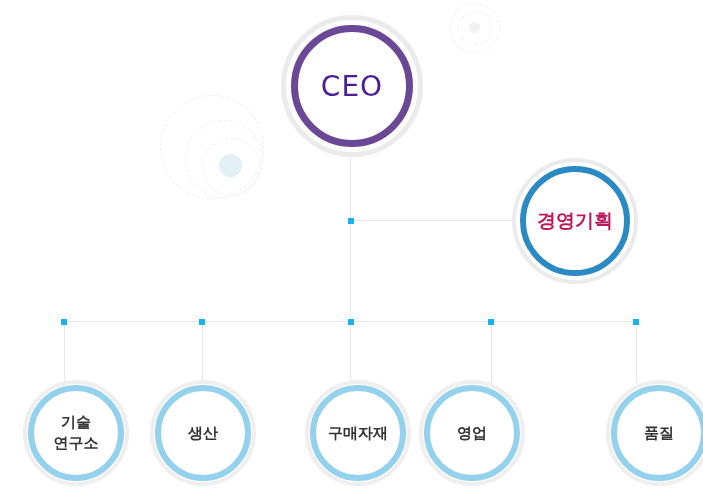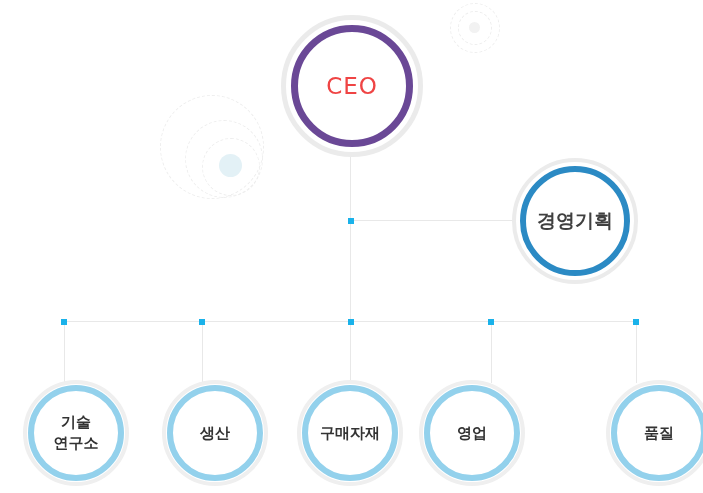--- a/index.html
+++ b/index.html
@@ -7,24 +7,24 @@
          font-family:"DejaVu Sans","Liberation Sans",sans-serif; }
   .deco { position:absolute; border-radius:50%; }
   .line { position:absolute; background:#e8e8e8; }
   .dot { position:absolute; width:6px; height:6px; background:#1ab2ea; }
   .node { position:absolute; border-radius:50%; background:#ffffff;
           box-sizing:border-box; display:flex; align-items:center; justify-content:center; }
   .node .ring { position:absolute; border-radius:50%; box-sizing:border-box; background:#fff;
           display:flex; align-items:center; justify-content:center; text-align:center; }
   .ceo { left:281px; top:15px; width:142px; height:142px; border:5px solid #ebebeb; }
   .ceo .ring { left:5px; top:5px; width:122px; height:122px; border:7px solid #6a4896; }
-  .ceo .label { font-size:23px; color:#ef4444; letter-spacing:1px; }
+  .ceo .label { font-size:28px; color:#4c1d95; letter-spacing:1px; }
   .plan { left:512px; top:158px; width:126px; height:126px; border:4px solid #ebebeb; }
   .plan .ring { left:4px; top:4px; width:110px; height:110px; border:6px solid #2b8ac4; }
-  .plan .label { font-size:19px; font-weight:bold; color:#404040; }
+  .plan .label { font-size:19px; font-weight:bold; color:#be185d; }
   .dept { top:380px; width:106px; height:106px; border:4px solid #efefef; }
   .dept .ring { left:1px; top:1px; width:96px; height:96px; border:6px solid #93d1ec; }
   .dept .label { font-size:15px; font-weight:bold; color:#333; line-height:21px; white-space:pre-line; }
 </style>
 </head>
 <body>
 
 <div class="deco" style="left:160px;top:95px;width:102px;height:102px;border:1px dashed #eeeeee;"></div>
 <div class="deco" style="left:185px;top:120px;width:76px;height:76px;border:1px dashed #eeeeee;"></div>
 <div class="deco" style="left:202px;top:138px;width:56px;height:56px;border:1px dashed #eeeeee;"></div>
@@ -60,26 +60,26 @@
     <span class="label">경영기획</span>
   </div>
 </div>
 
 <div class="node dept" style="left:23px;">
   <div class="ring">
     <span class="label">기술
 연구소</span>
   </div>
 </div>
-<div class="node dept" style="left:162px;">
+<div class="node dept" style="left:150px;">
   <div class="ring">
     <span class="label">생산</span>
   </div>
 </div>
-<div class="node dept" style="left:297px;">
+<div class="node dept" style="left:305px;">
   <div class="ring">
     <span class="label">구매자재</span>
   </div>
 </div>
 <div class="node dept" style="left:419px;">
   <div class="ring">
     <span class="label">영업</span>
   </div>
 </div>
 <div class="node dept" style="left:606px;">

